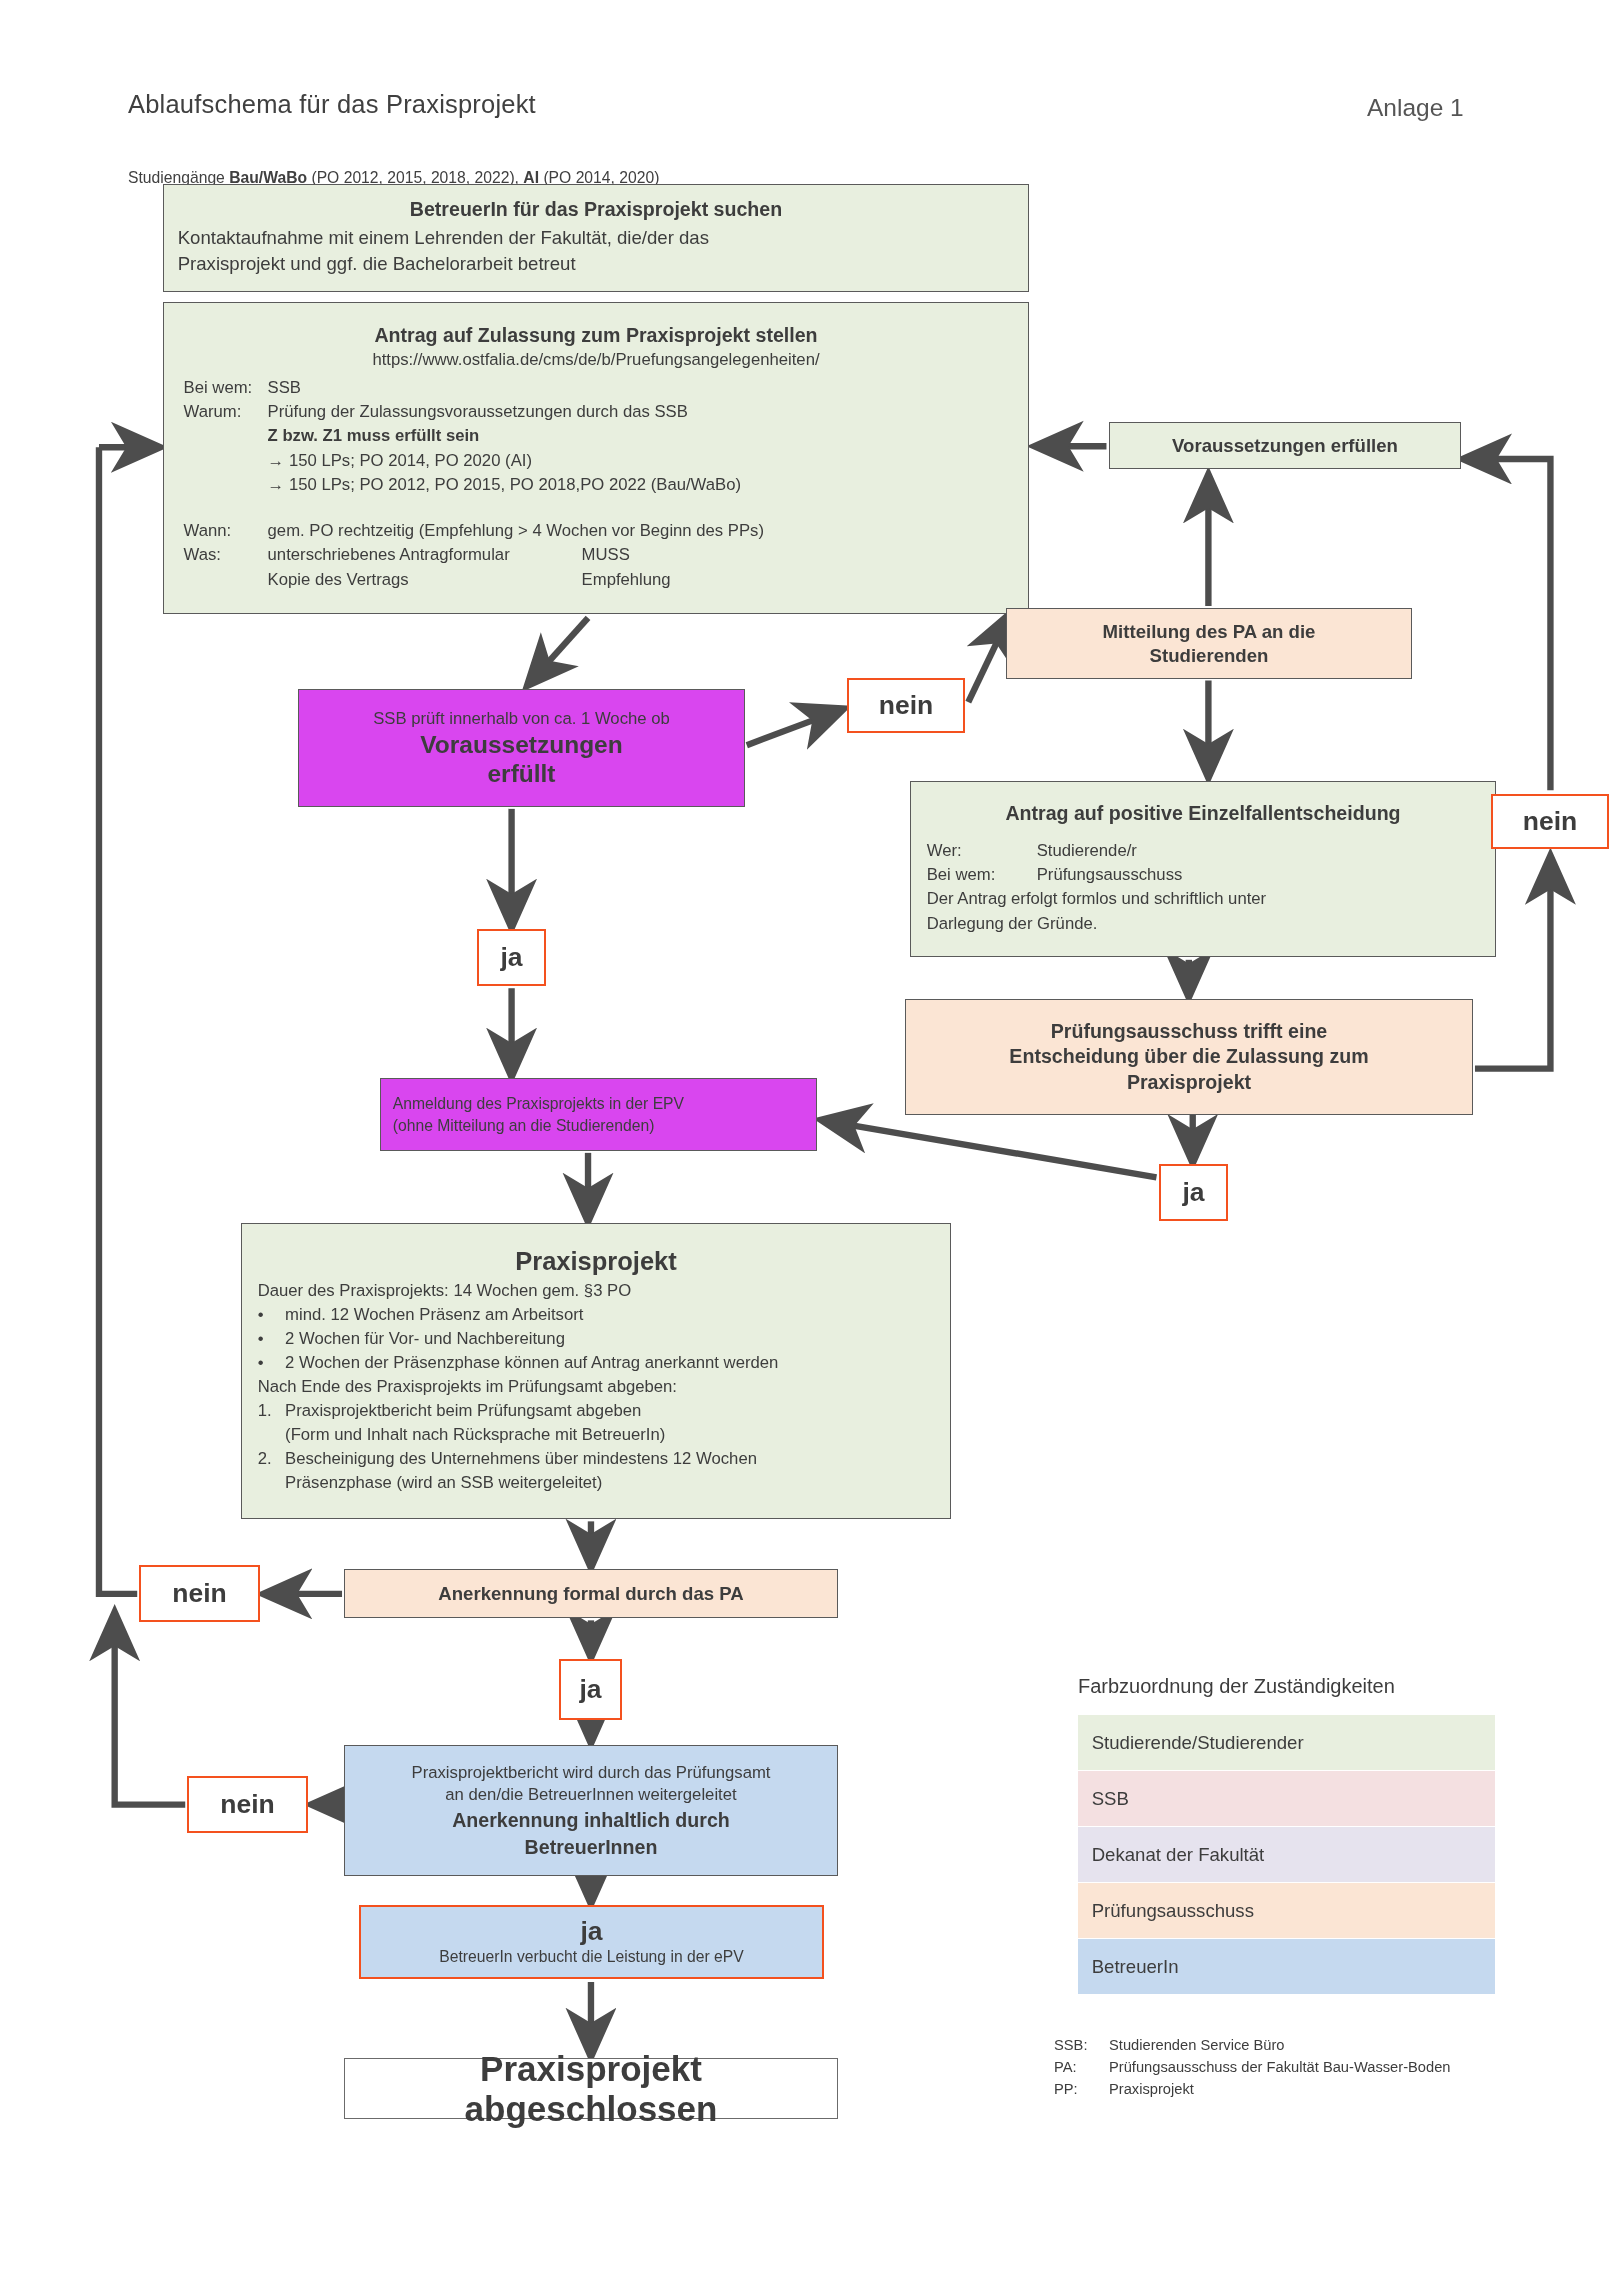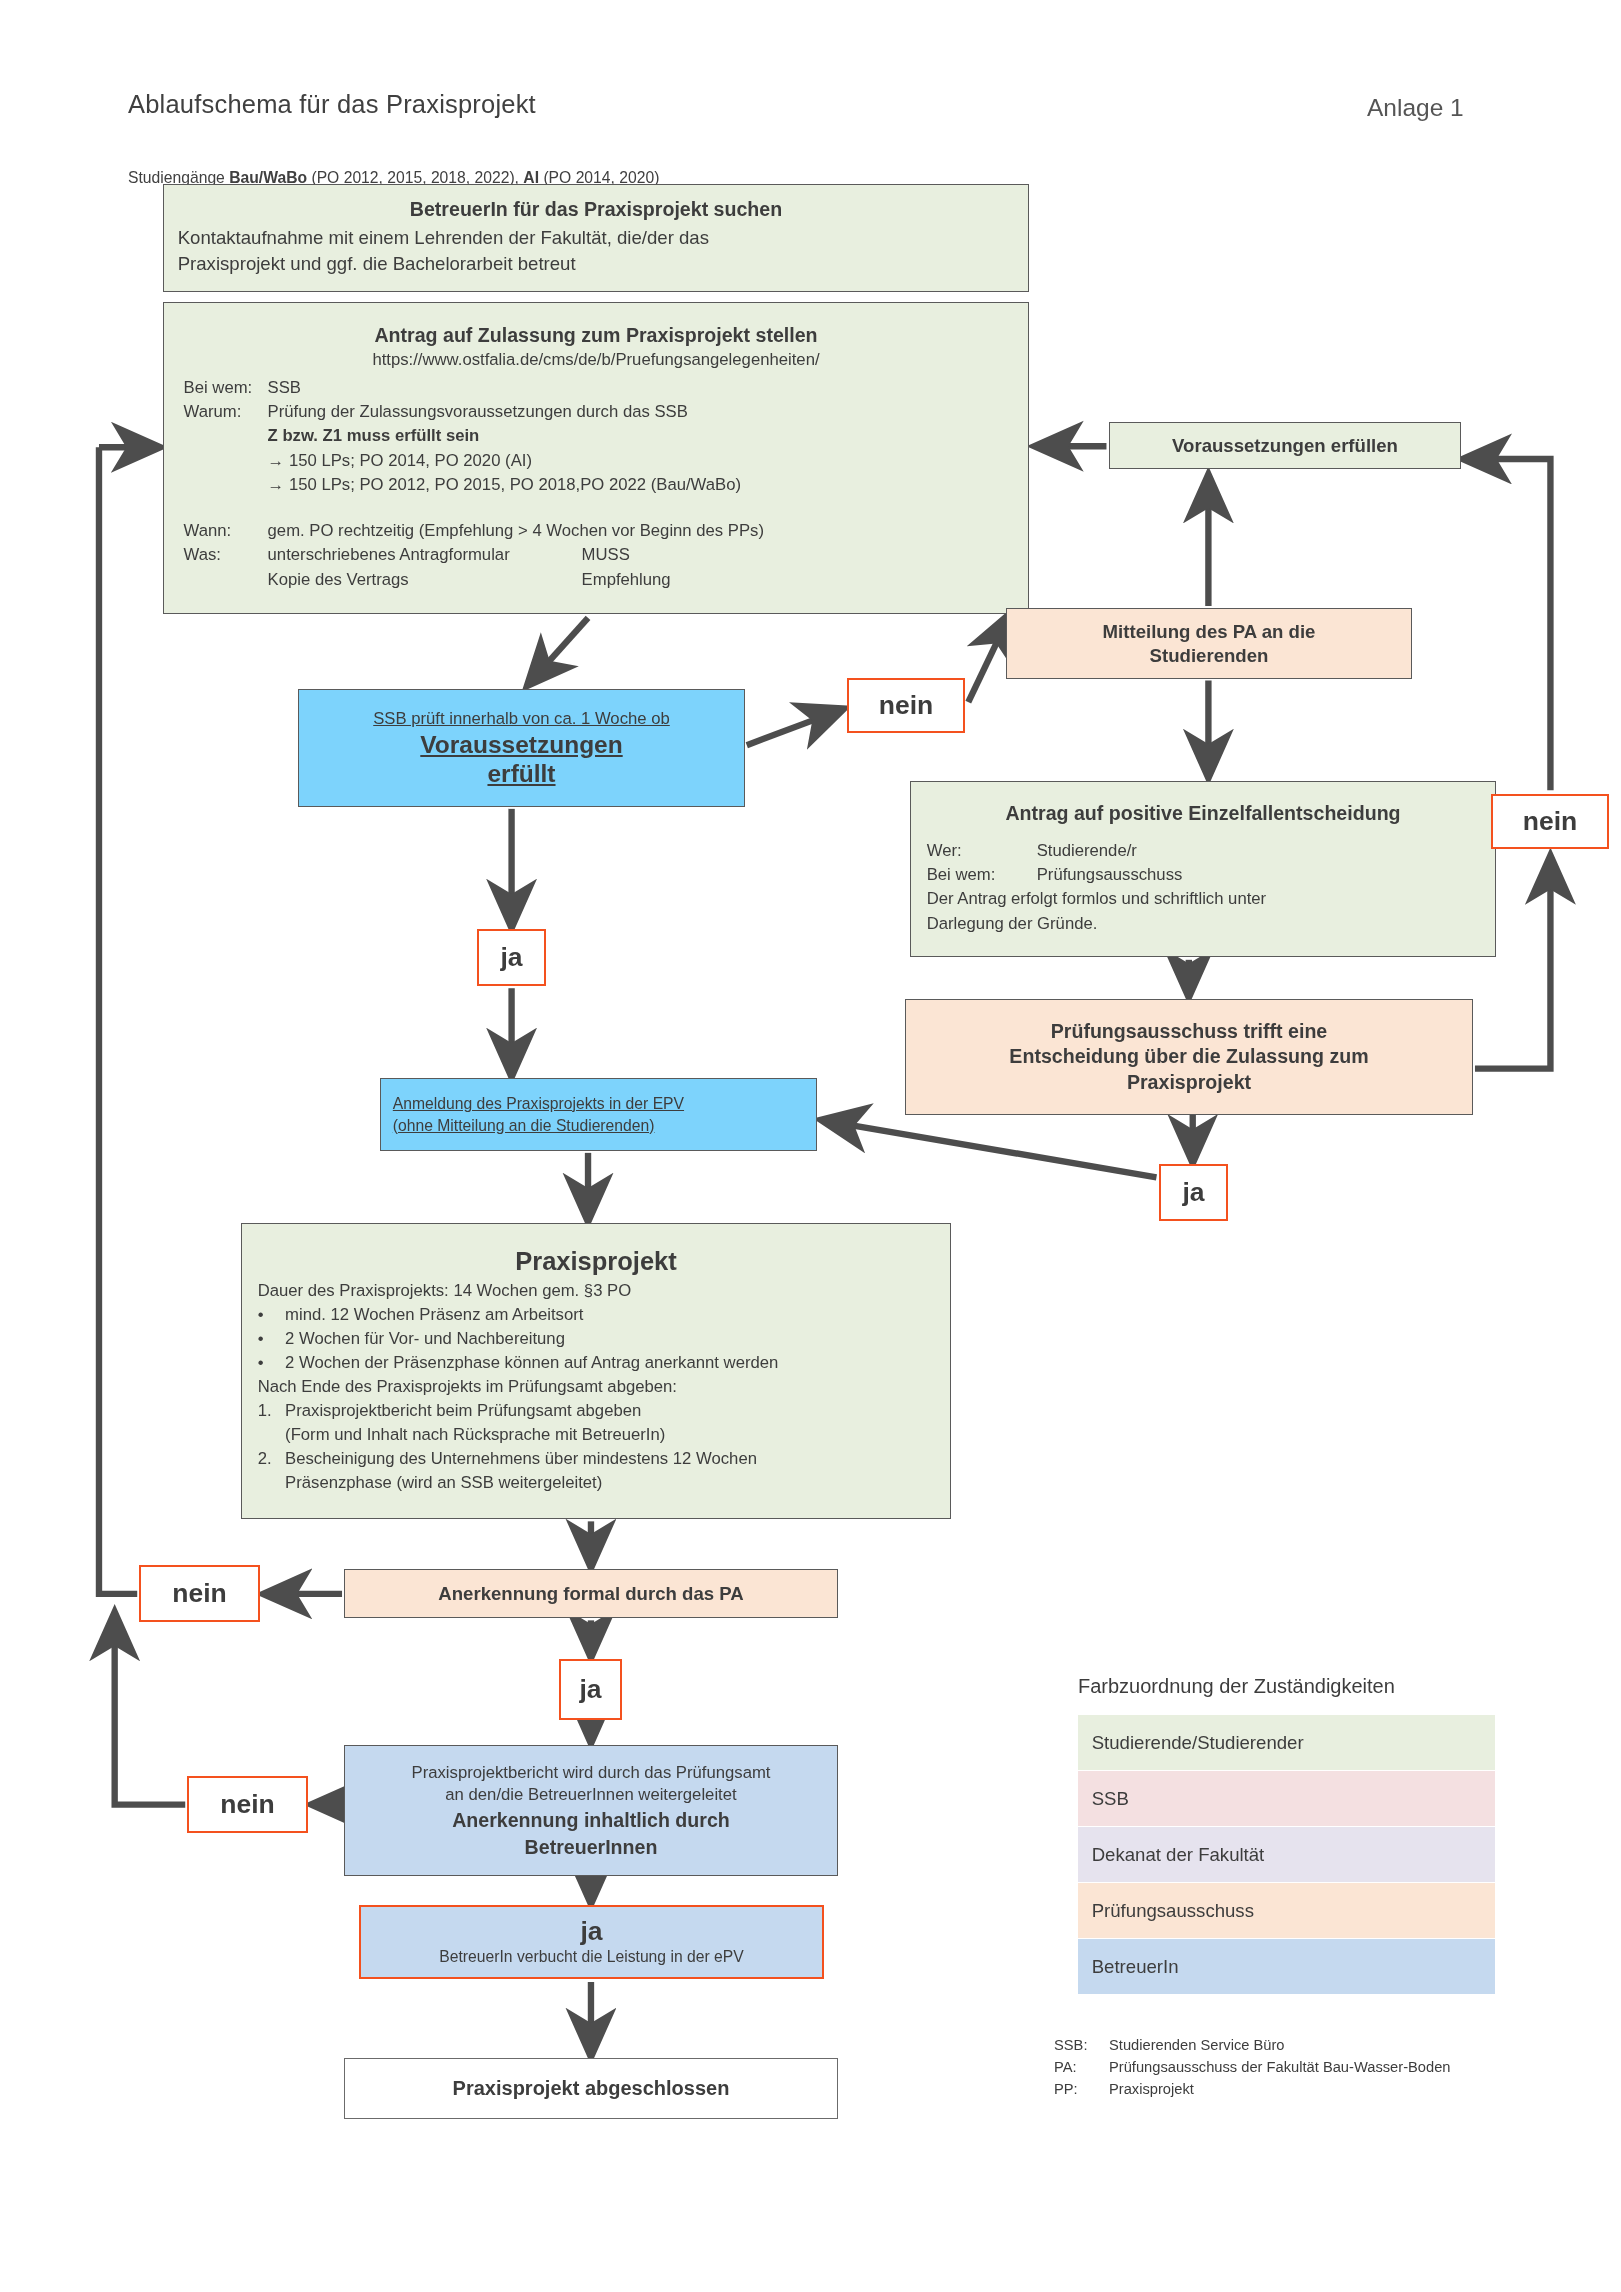--- a/index.html
+++ b/index.html
@@ -25,21 +25,21 @@
 
   
   .node{
     border:1.6px solid #5a5a5a;
     display:flex;flex-direction:column;justify-content:center;
     padding:7.8px 13.7px;
   }
   .node .hd{font-weight:bold;text-align:center;}
   .node .ln{text-align:left;}
   .c-green{background:#e8efdf;}
-  .c-pink {background:#7dd3fc;text-decoration:underline;}
+  .c-pink {background:#d946ef;}
   .c-peach{background:#fbe5d4;}
   .c-blue {background:#c5d9ef;}
   .c-white{background:#ffffff;}
 
   
   .chip{
     border:2.5px solid #f4511e;background:#fff;
     display:flex;align-items:center;justify-content:center;
     font-weight:bold;font-size:26.5px;color:#3d3d3d;
   }
@@ -94,21 +94,21 @@
   #box-praxis li .tx{flex:1;}
 
   #box-anerk-formal{left:344px;top:1569px;width:494px;height:49px;}
   #box-anerk-formal .hd{font-size:18.6px;}
 
   #box-bericht{left:344px;top:1745px;width:494px;height:131px;padding:8.8px 11.8px;}
   #box-bericht .ln{font-size:16.7px;text-align:center;line-height:1.33;}
   #box-bericht .hd{font-size:19.6px;line-height:1.26;margin-top:2px;}
 
   #box-abgeschlossen{left:344px;top:2058px;width:494px;height:61px;border:1.4px solid #6b6b6b;}
-  #box-abgeschlossen .hd{font-size:20px;}
+  #box-abgeschlossen .hd{font-size:35px;}
 
   
   #chip-nein-1{left:847px;top:678px;width:118px;height:55px;}
   #chip-ja-1   {left:477px;top:929px;width:69px;height:57px;}
   #chip-nein-2 {left:1491px;top:794px;width:118px;height:55px;}
   #chip-ja-2   {left:1159px;top:1164px;width:69px;height:57px;}
   #chip-nein-3 {left:139px;top:1565px;width:121px;height:57px;}
   #chip-ja-3   {left:559px;top:1659px;width:63px;height:61px;}
   #chip-nein-4 {left:187px;top:1776px;width:121px;height:57px;}
   #chip-ja-4   {left:359px;top:1905px;width:465px;height:74px;}

